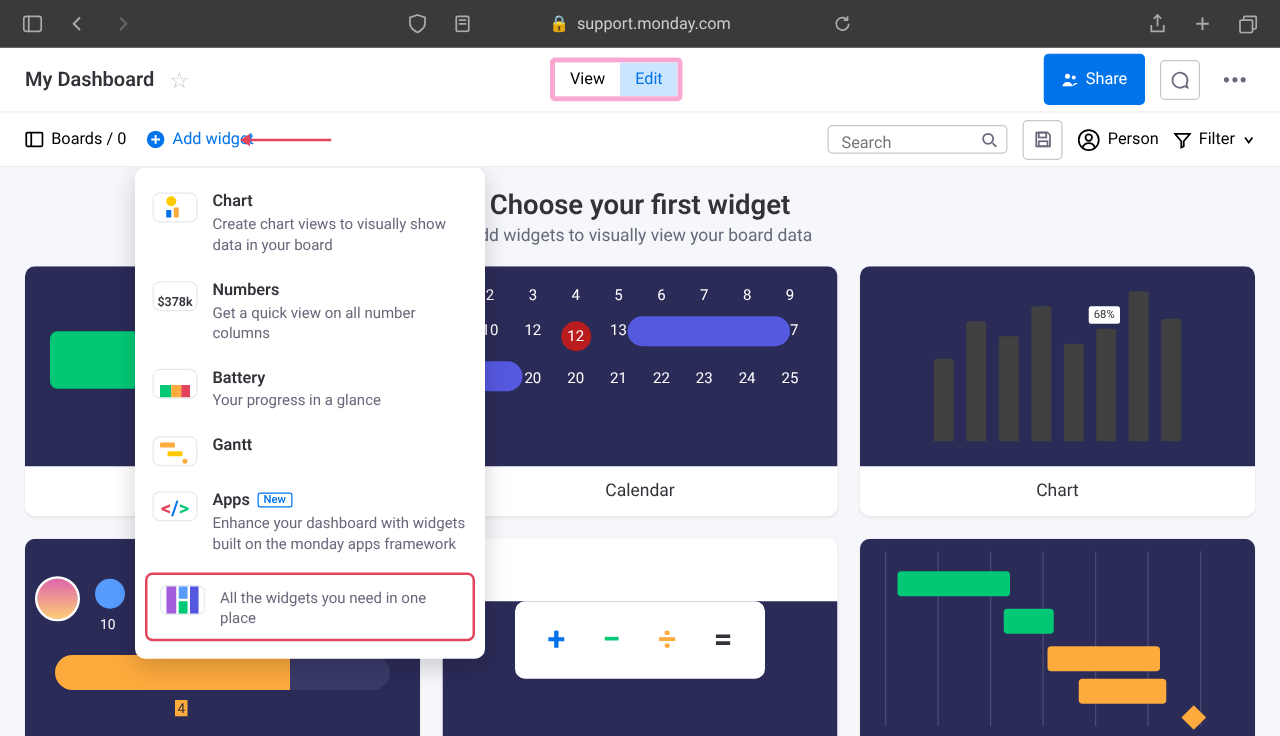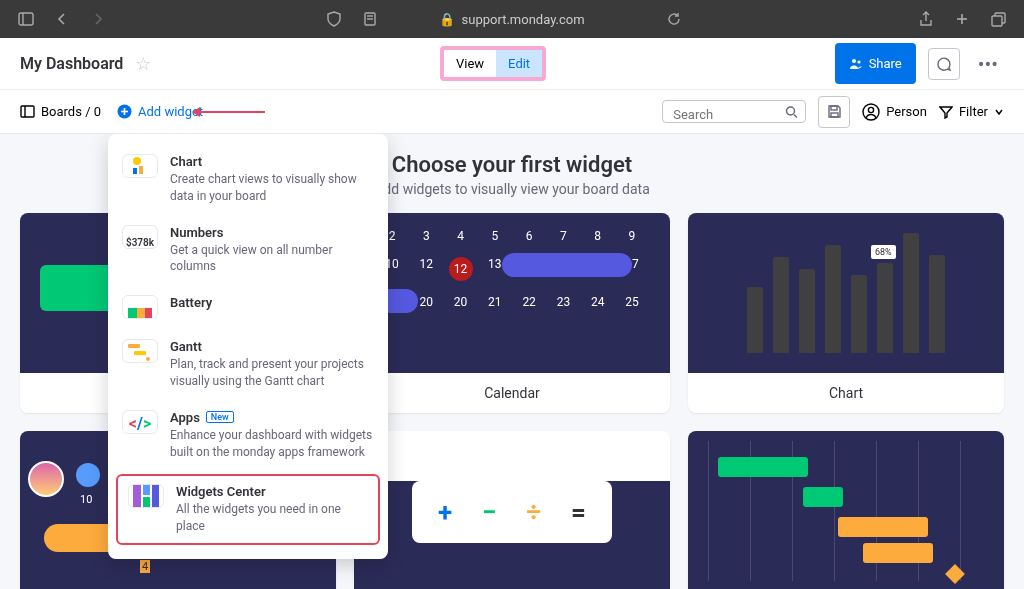--- a/index.html
+++ b/index.html
@@ -363,33 +363,33 @@
         <div class="dd-item">
           <div class="dd-icon">
             <svg width="24" height="10" viewBox="0 0 24 10">
               <rect width="9" height="10" fill="#00c875"></rect>
               <rect x="9" width="8" height="10" fill="#fdab3d"></rect>
               <rect x="17" width="7" height="10" fill="#e2445c"></rect>
             </svg>
           </div>
   <div class="dd-text">
             <div class="dd-title">Battery</div>
+  <div class="dd-desc">Your progress in a glance</div>
           </div>
         </div>
         <div class="dd-item">
           <div class="dd-icon">
             <svg width="24" height="20" viewBox="0 0 24 20">
               <rect y="2" width="12" height="4" rx="1" fill="#fdab3d"></rect>
               <rect x="6" y="9" width="12" height="4" rx="1" fill="#ffcb00"></rect>
               <circle cx="20" cy="17" r="2" fill="#fdab3d"></circle>
             </svg>
           </div>
   <div class="dd-text">
             <div class="dd-title">Gantt</div>
-  <div class="dd-desc">Plan, track and present your projects visually using the Gantt chart</div>
           </div>
         </div>
         <div class="dd-item">
           <div class="dd-icon">
             <span style="font-size:16px;font-weight:700"><span style="color:#e2445c">&lt;</span><span style="color:#0073ea">/</span><span style="color:#00c875">&gt;</span></span>
           </div>
   <div class="dd-text">
             <div class="dd-title">Apps<span class="new-badge">New</span></div>
   <div class="dd-desc">Enhance your dashboard with widgets built on the monday apps framework</div>
           </div>
@@ -397,19 +397,18 @@
         <div class="dd-item hl">
           <div class="dd-icon">
             <svg width="26" height="22" viewBox="0 0 26 22">
               <rect x="0" y="0" width="8" height="22" fill="#a25ddc"></rect>
               <rect x="10" y="0" width="7" height="10" fill="#579bfc"></rect>
               <rect x="10" y="12" width="7" height="10" fill="#00c875"></rect>
               <rect x="19" y="0" width="7" height="22" fill="#5559df"></rect>
             </svg>
           </div>
   <div class="dd-text">
-            <div class="dd-title">Widgets Center</div>
   <div class="dd-desc">All the widgets you need in one place</div>
           </div>
         </div>
       </div>
   </div>
 </div>
 
 </body></html>

